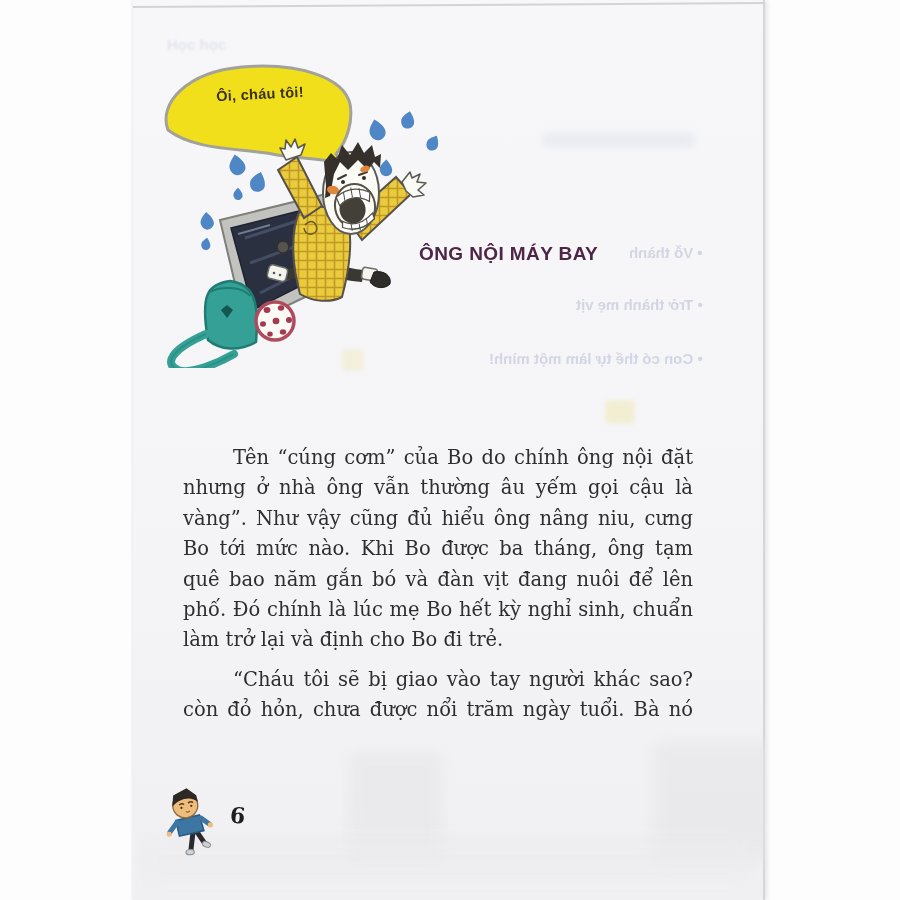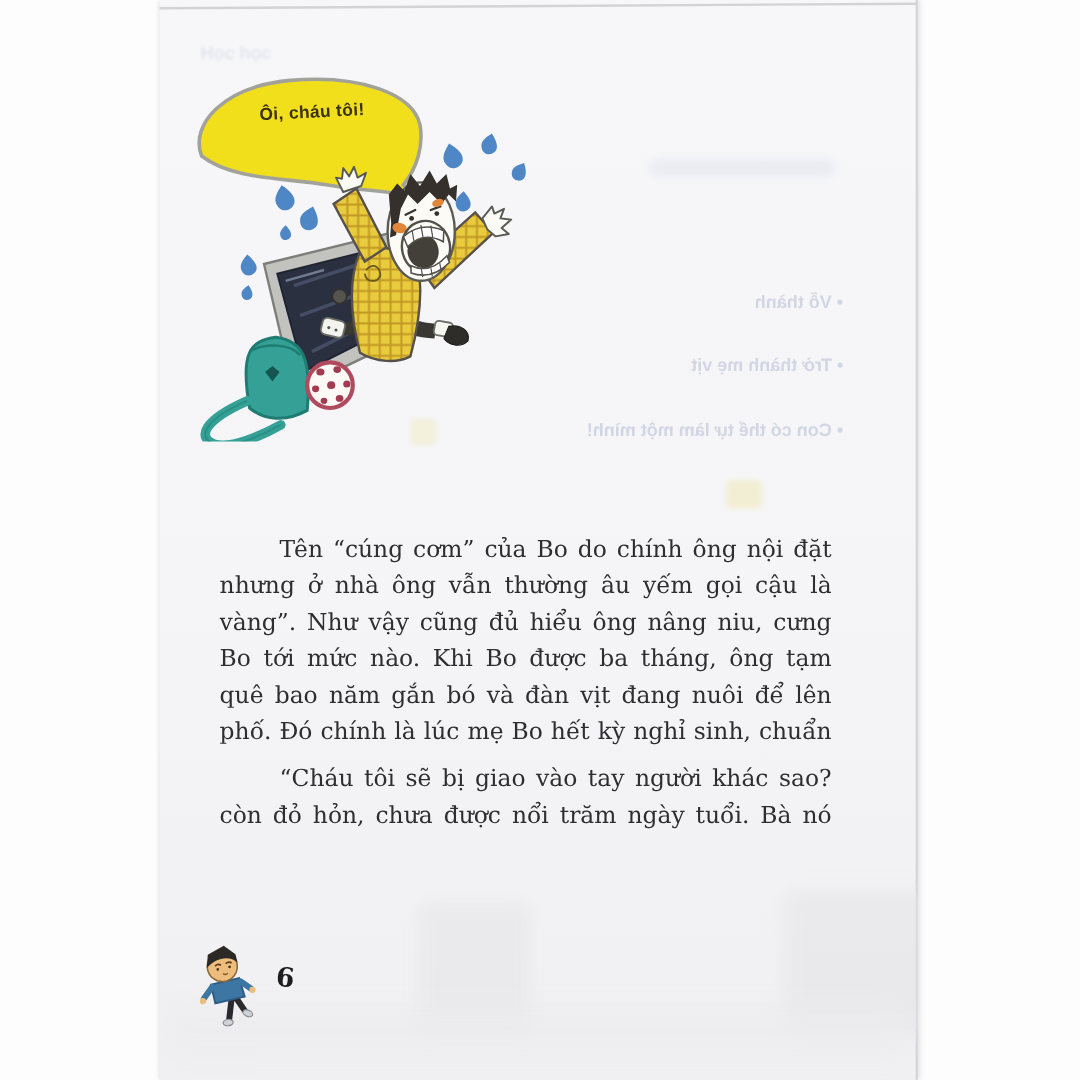--- a/index.html
+++ b/index.html
@@ -180,29 +180,31 @@
         <path d="M 188 136 Q 205 126 222 137 L 220 146 Q 205 134 190 145 Z" fill="#fff" stroke="#54504a" stroke-width="1.3"></path>
         <path d="M 196 132 v 10 M 204 129 v 10 M 212 131 v 10" stroke="#54504a" stroke-width="1" fill="none"></path>
         <path d="M 190 161 Q 204 171 221 158 L 222 164 Q 205 176 189 167 Z" fill="#fff" stroke="#54504a" stroke-width="1.3"></path>
         <path d="M 198 165 v 7 M 206 166 v 7 M 214 163 v 7" stroke="#54504a" stroke-width="1" fill="none"></path>
       </g>
     </g>
   </svg>
 
   <div class="bubble-text">Ôi, cháu tôi!</div>
 
+  <div class="chapter-title">ÔNG NỘI MÁY BAY</div>
 
   <div class="bodytext">
     <div class="para">
       <div class="tl first">Tên “cúng cơm” của Bo do chính ông nội đặt cho,</div>
       <div class="tl">nhưng ở nhà ông vẫn thường âu yếm gọi cậu là “cục</div>
       <div class="tl">vàng”. Như vậy cũng đủ hiểu ông nâng niu, cưng chiều</div>
       <div class="tl">Bo tới mức nào. Khi Bo được ba tháng, ông tạm biệt làng</div>
       <div class="tl">quê bao năm gắn bó và đàn vịt đang nuôi để lên thành</div>
       <div class="tl">phố. Đó chính là lúc mẹ Bo hết kỳ nghỉ sinh, chuẩn bị đi</div>
+      <div class="tl last">làm trở lại và định cho Bo đi trẻ.</div>
     </div>
     <div class="para">
       <div class="tl first">“Cháu tôi sẽ bị giao vào tay người khác sao? Nó hãy</div>
       <div class="tl">còn đỏ hỏn, chưa được nổi trăm ngày tuổi. Bà nó mà biết</div>
     </div>
   </div>
 
   <svg class="illu" style="left:29px;top:786px;" width="56" height="72" viewBox="0 0 56 72">
     <g transform="rotate(-6 28 36)">
       <path d="M 30 46 L 26 64 M 33 45 L 40 58" stroke="#2a2a2e" stroke-width="5" stroke-linecap="round"></path>

